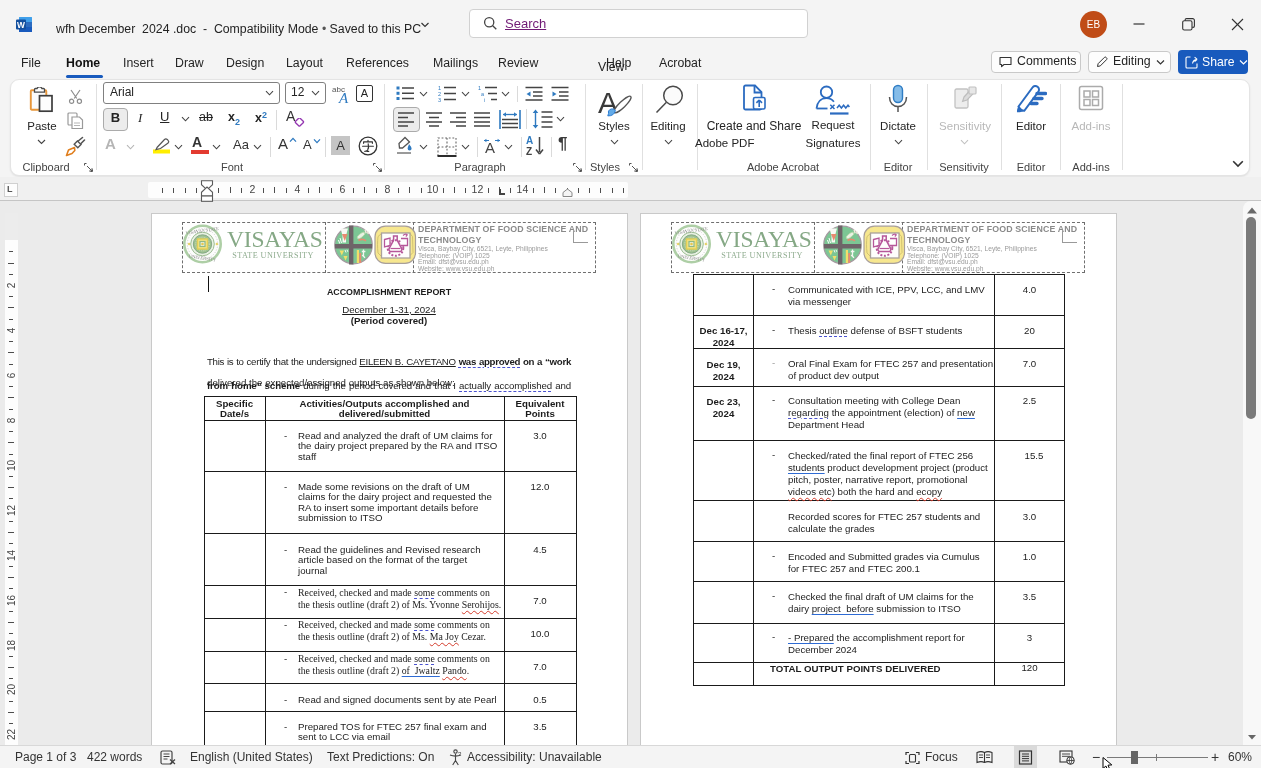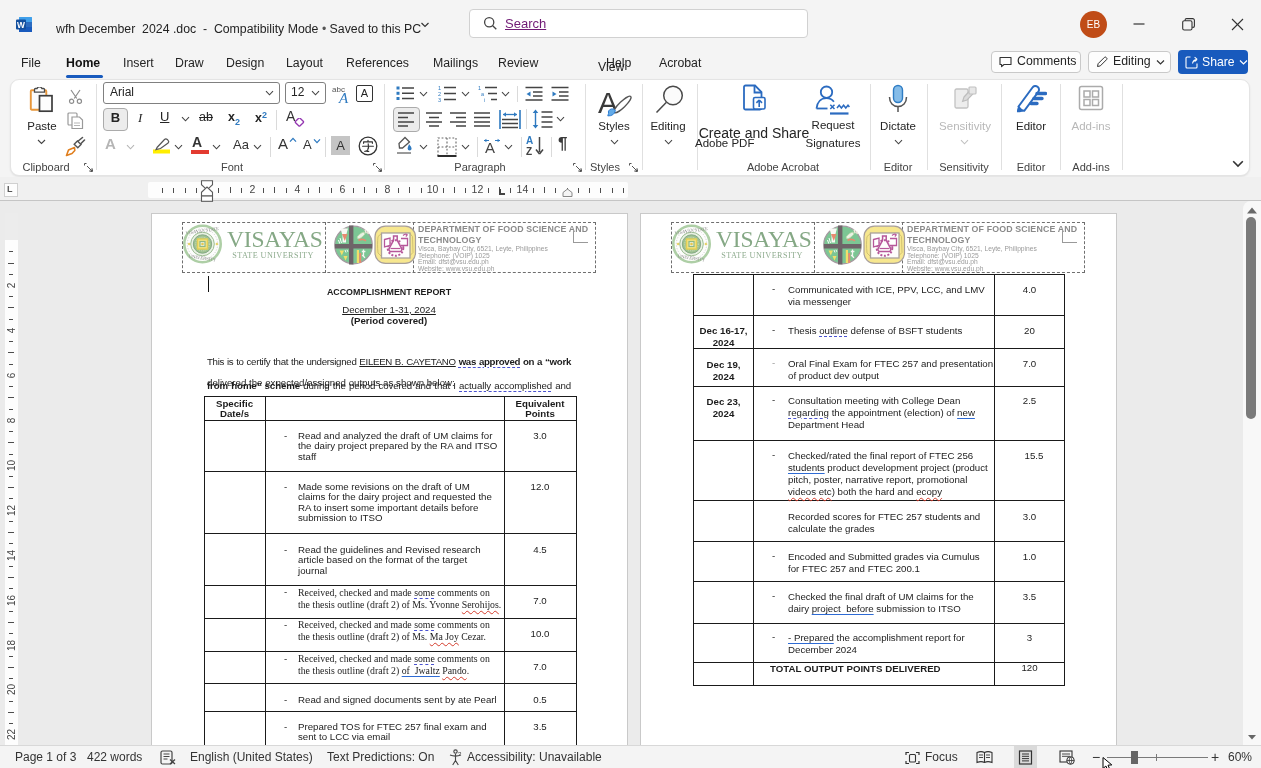--- a/index.html
+++ b/index.html
@@ -320,21 +320,21 @@
 <svg class="ic" style="left:664px;top:139px" width="9" height="7" viewBox="0 0 9 7">
       <path d="M1 1.2 L4.5 4.8 L8 1.2" fill="none" stroke="#444" stroke-width="1.1"></path>
     </svg>
 
 <svg class="ic" style="left:741px;top:84px" width="27" height="27" viewBox="0 0 27 27">
  <path d="M4.5 1.5 h9.5 l6.5 6.5 v16 a1.5 1.5 0 0 1 -1.5 1.5 h-14.5 a1.5 1.5 0 0 1 -1.5-1.5 v-21 a1.5 1.5 0 0 1 1.5-1.5z" fill="#fff" stroke="#2b6bc0" stroke-width="1.8"></path>
  <path d="M13.5 1.5 v7 h7" fill="none" stroke="#2b6bc0" stroke-width="1.8"></path>
  <rect x="12.5" y="13.5" width="11.5" height="11.5" rx="1.5" fill="#fff" stroke="#2b6bc0" stroke-width="1.6"></rect>
  <path d="M18.2 23 v-6.5 M18.2 16 l-2.8 2.9 M18.2 16 l2.8 2.9" stroke="#2b6bc0" stroke-width="1.6" fill="none"></path>
 </svg>
-<div class="abs" style="left:695px;top:125px;width:118px;text-align:center;font-size:14px;">Create and Share</div>
+<div class="abs" style="left:695px;top:119px;width:118px;text-align:center;font-size:12px;">Create and Share</div>
 <div class="abs" style="left:695px;top:137px;width:118px;text-align:left;font-size:11.5px;">Adobe PDF</div>
 <svg class="ic" style="left:815px;top:84px" width="36" height="32" viewBox="0 0 36 32">
  <circle cx="11.5" cy="8.2" r="5.7" fill="none" stroke="#2b6bc0" stroke-width="1.8"></circle>
  <path d="M1.5 24.5 c0.6-6.6 4.6-10.4 10-10.4 3 0 5.6 1.3 7.4 3.6" fill="none" stroke="#2b6bc0" stroke-width="1.8"></path>
  <path d="M1.5 24.5 h11" stroke="#2b6bc0" stroke-width="1.8"></path>
  <path d="M15.3 20.8 l4.2 4.2 M19.5 20.8 l-4.2 4.2" stroke="#2b6bc0" stroke-width="1.5"></path>
  <path d="M22 24 l2.2-2.8 2.2 2.8 2.2-2.8 2.2 2.8 2.2-2.8 1.4 1.8" fill="none" stroke="#2b6bc0" stroke-width="1.5"></path>
  <path d="M15 29.5 h18.5" stroke="#2b6bc0" stroke-width="2.2"></path>
 </svg>
 <div class="abs" style="left:788px;top:119px;width:90px;text-align:center;font-size:11.5px;">Request</div>
@@ -605,20 +605,21 @@
 <div class="abs" style="left:204px;top:396px;width:373px;height:1px;background:#1a1a1a;"></div>
 <div class="abs" style="left:204px;top:420px;width:373px;height:1px;background:#1a1a1a;"></div>
 <div class="abs" style="left:204px;top:471px;width:373px;height:1px;background:#1a1a1a;"></div>
 <div class="abs" style="left:204px;top:533px;width:373px;height:1px;background:#1a1a1a;"></div>
 <div class="abs" style="left:204px;top:585px;width:373px;height:1px;background:#1a1a1a;"></div>
 <div class="abs" style="left:204px;top:618px;width:373px;height:1px;background:#1a1a1a;"></div>
 <div class="abs" style="left:204px;top:651px;width:373px;height:1px;background:#1a1a1a;"></div>
 <div class="abs" style="left:204px;top:683px;width:373px;height:1px;background:#1a1a1a;"></div>
 <div class="abs" style="left:204px;top:711px;width:373px;height:1px;background:#1a1a1a;"></div>
 <div class="abs" style="left:204px;top:399px;width:61px;font-size:9.7px;line-height:10.45px;text-align:center;font-weight:bold;">Specific<br>Date/s</div>
+<div class="abs" style="left:265px;top:399px;width:239px;font-size:9.7px;line-height:10.45px;text-align:center;font-weight:bold;">Activities/Outputs accomplished and<br>delivered/submitted</div>
 <div class="abs" style="left:504px;top:399px;width:72px;font-size:9.7px;line-height:10.45px;text-align:center;font-weight:bold;">Equivalent<br>Points</div>
 <div class="abs" style="left:284px;top:431px;font-size:9.7px;line-height:10px;color:#1c1c1c;">-</div>
 <div class="abs" style="left:298px;top:431px;width:200px;font-size:9.7px;line-height:10.45px;text-align:left;white-space:nowrap;">Read and analyzed the draft of UM claims for<br>the dairy project prepared by the RA and ITSO<br>staff</div>
 <div class="abs" style="left:504px;top:431px;width:72px;font-size:9.7px;line-height:10.45px;text-align:center;">3.0</div>
 <div class="abs" style="left:284px;top:482px;font-size:9.7px;line-height:10px;color:#1c1c1c;">-</div>
 <div class="abs" style="left:298px;top:482px;width:200px;font-size:9.7px;line-height:10.45px;text-align:left;white-space:nowrap;">Made some revisions on the draft of UM<br>claims for the dairy project and requested the<br>RA to insert some important details before<br>submission to ITSO</div>
 <div class="abs" style="left:504px;top:482px;width:72px;font-size:9.7px;line-height:10.45px;text-align:center;">12.0</div>
 <div class="abs" style="left:284px;top:545px;font-size:9.7px;line-height:10px;color:#1c1c1c;">-</div>
 <div class="abs" style="left:298px;top:545px;width:200px;font-size:9.7px;line-height:10.45px;text-align:left;white-space:nowrap;">Read the guidelines and Revised research<br>article based on the format of the target<br>journal</div>
 <div class="abs" style="left:504px;top:545px;width:72px;font-size:9.7px;line-height:10.45px;text-align:center;">4.5</div>

